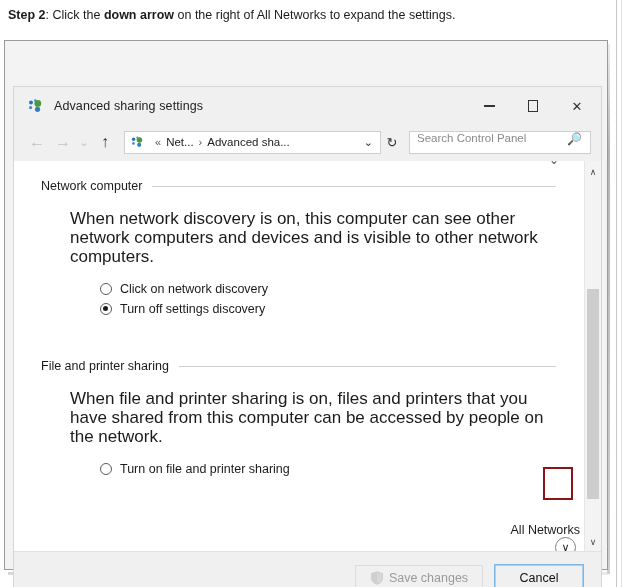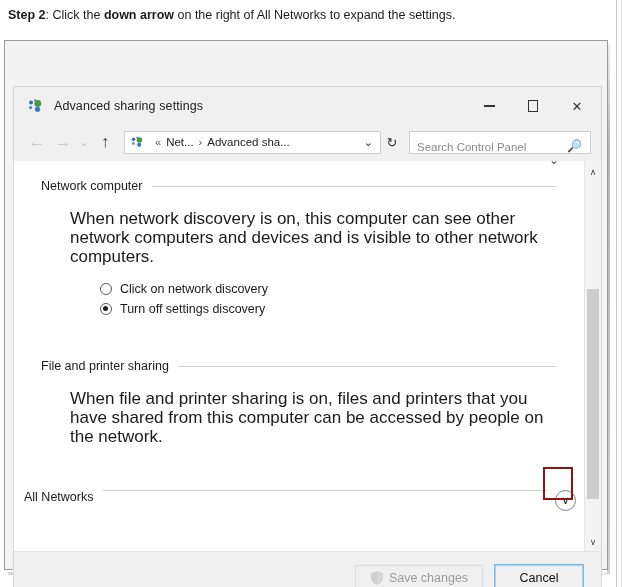--- a/index.html
+++ b/index.html
@@ -205,21 +205,21 @@
     color: #333;
     flex: 0 0 auto;
   }
   #searchbox {
     width: 182px;
     height: 23px;
     margin-left: 6px;
     background: #fff;
     border: 1px solid #cfcfcf;
     display: flex;
-    align-items: flex-end;
+    align-items: flex-start;
     box-sizing: border-box;
     flex: 0 0 auto;
   }
   #search-ph {
     font-size: 11.5px;
     color: #8a8a8a;
     margin-left: 7px;
     white-space: nowrap;
   }
   #search-ico {
@@ -309,24 +309,25 @@
   .radio-label {
     margin-left: 8px;
     font-size: 12.5px;
     color: #1b1b1b;
     white-space: nowrap;
   }
 
   
   #all-networks-row {
     display: flex;
-    align-items: flex-start;
+    align-items: flex-end;
     margin: 44px 0 0 10px;
     padding-right: 4px;
     height: 20px;
+    flex-direction: column;
   }
   #all-networks-row .label {
     font-size: 12.5px;
     color: #1b1b1b;
     white-space: nowrap;
   }
   #all-networks-row .rule {
     flex: 1 1 auto;
     height: 1px;
     background: #d0d0d0;
@@ -527,20 +528,24 @@
           </div>
         </div>
 
         <div style="margin-top:38px;">
           <div class="section-head">
             <span class="label">File and printer sharing</span>
             <span class="rule"></span>
           </div>
           <div class="section-desc">When file and printer sharing is on, files and printers that you have shared from this computer can be accessed by people on the network.</div>
           <div class="radio-group">
+            <div class="radio-row">
+              <span class="radio"></span>
+              <span class="radio-label">Turn on file and printer sharing</span>
+            </div>
           </div>
         </div>
 
         <div id="all-networks-row">
           <span class="label">All Networks</span>
           <span class="rule"></span>
           <span id="expander">∨</span>
         </div>
 
       </div>

